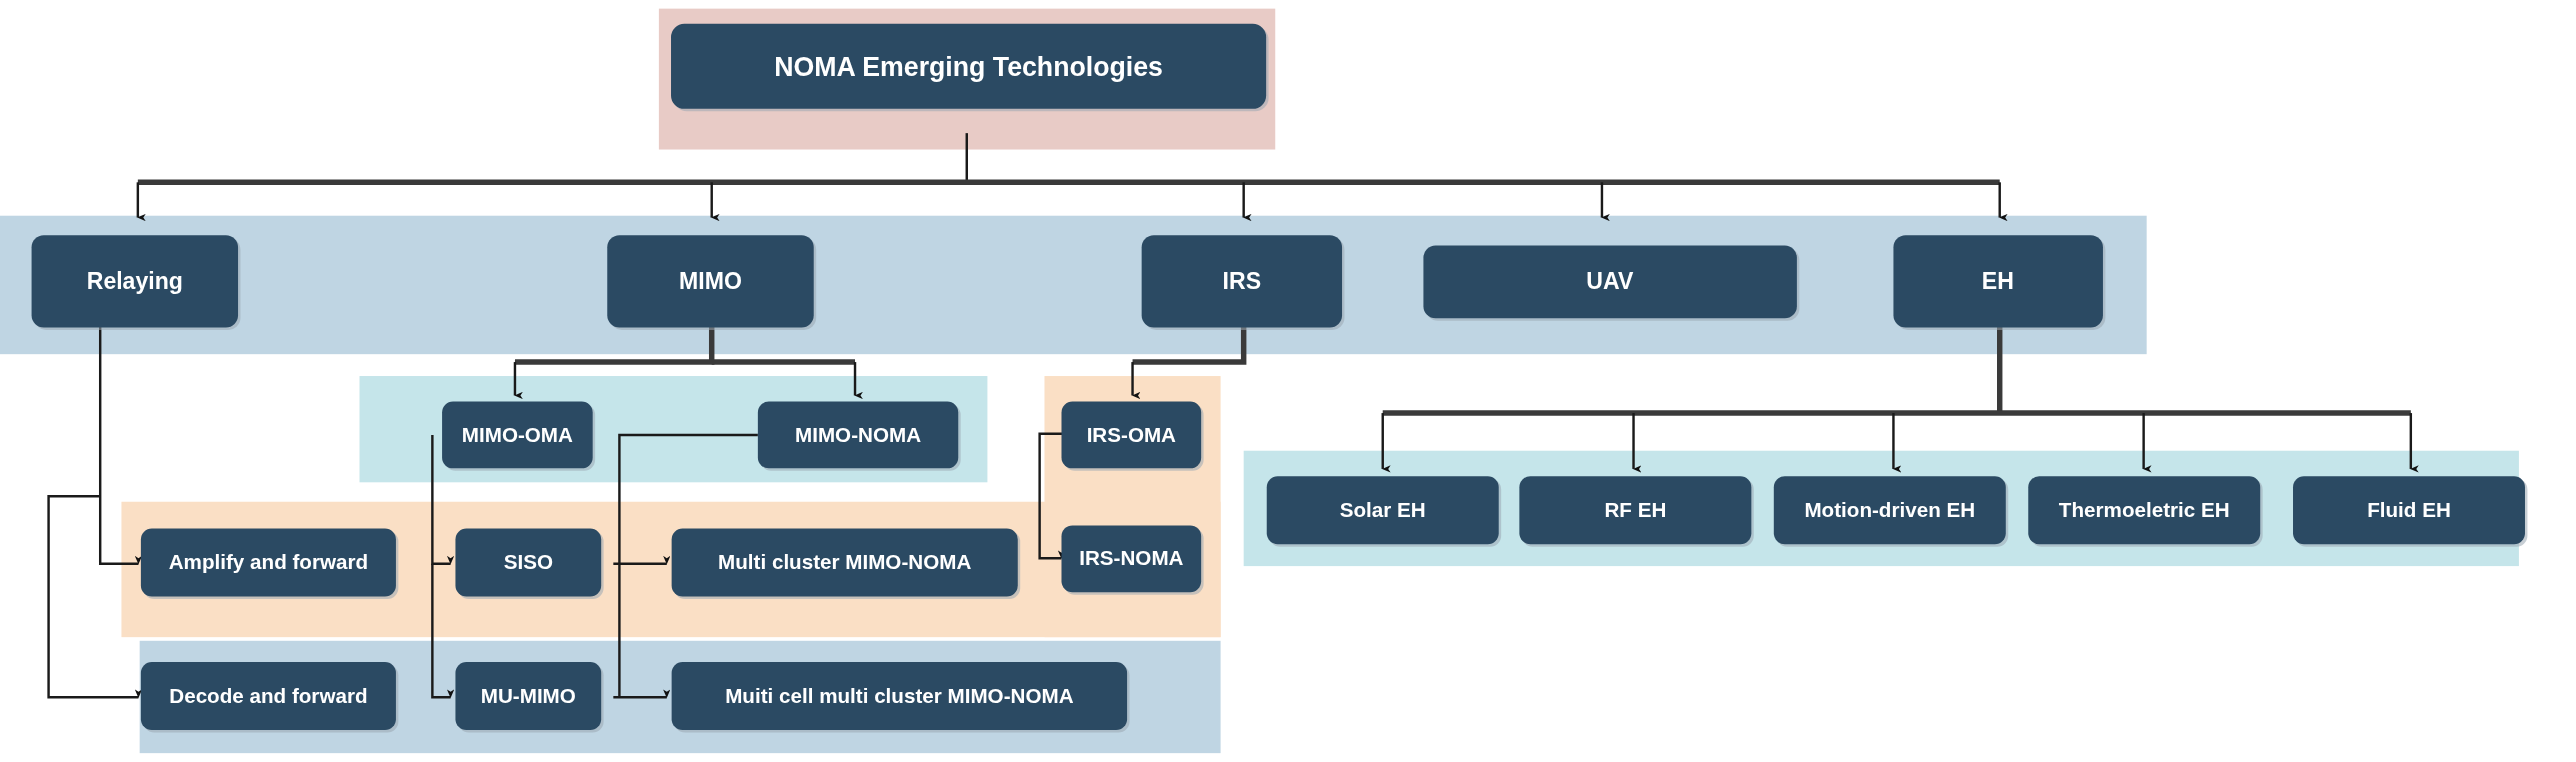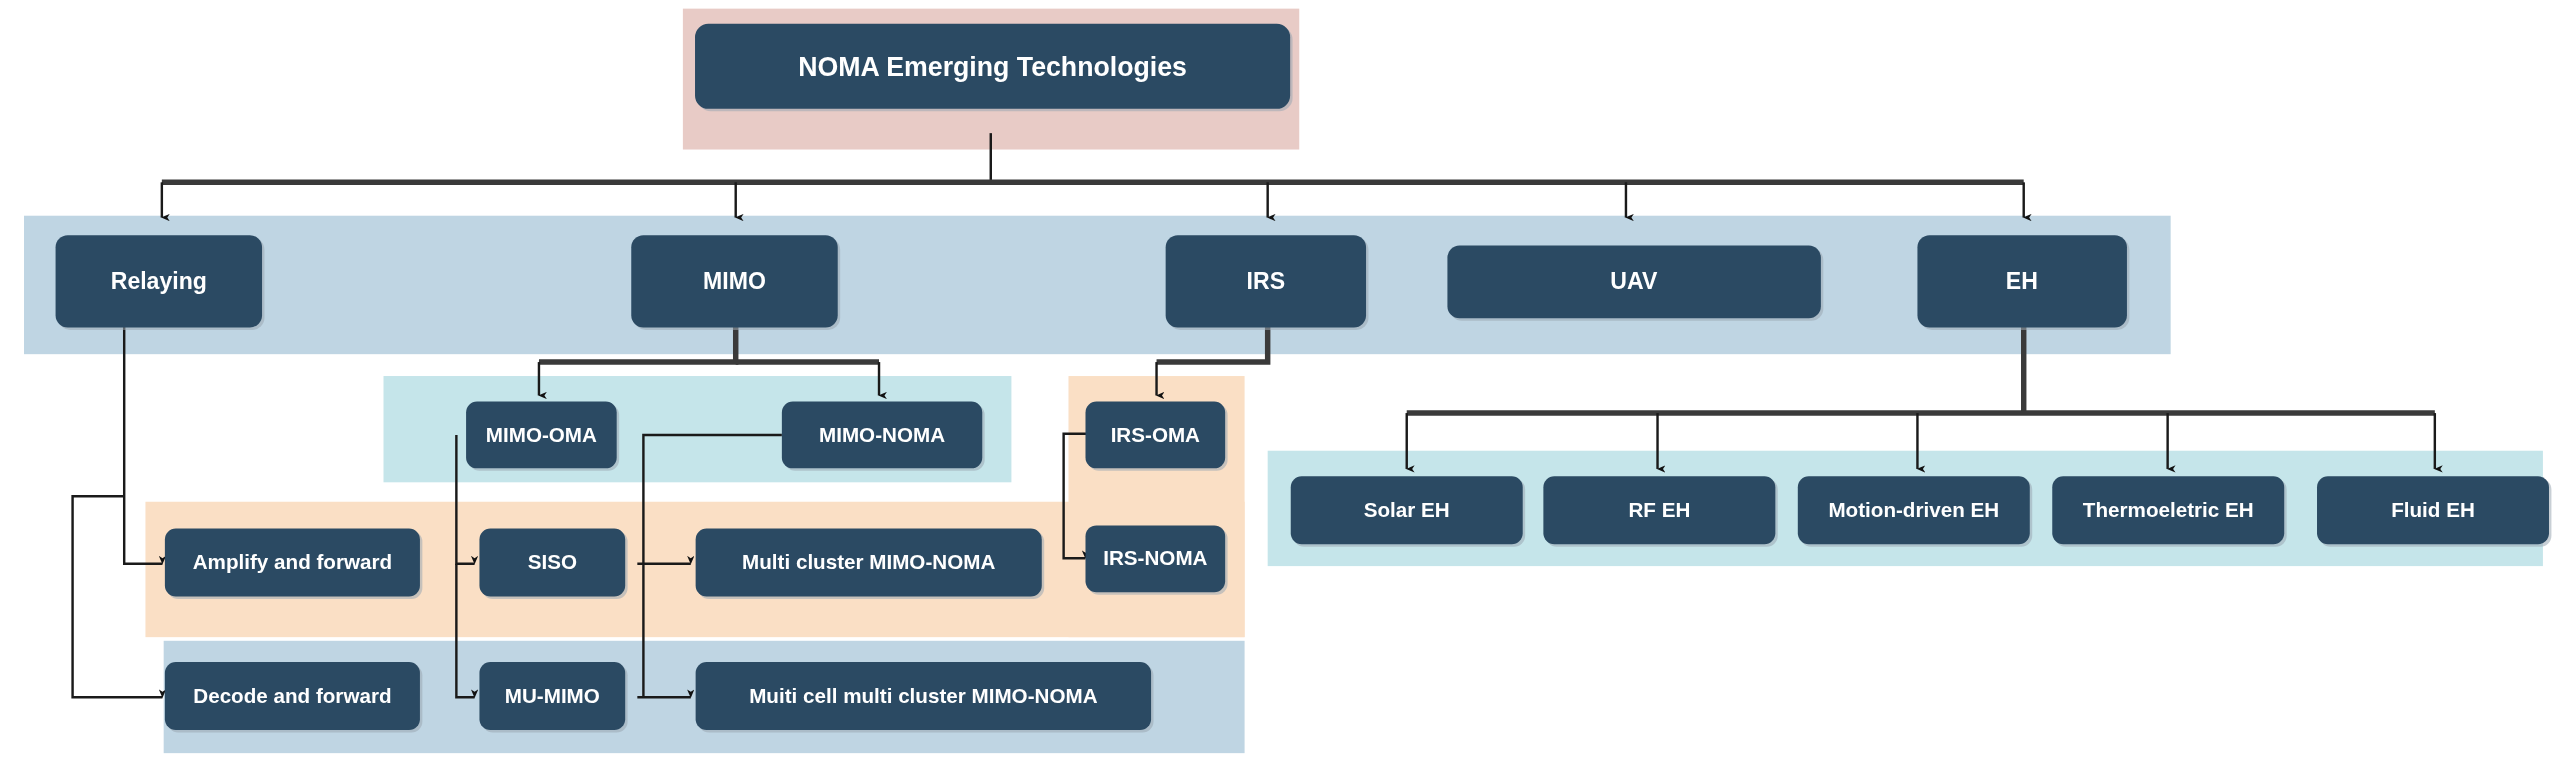--- a/index.html
+++ b/index.html
@@ -10,21 +10,20 @@
   body {
     width: 2576px;
     height: 763px;
     font-family: "Liberation Sans", sans-serif;
     overflow: hidden;
   }
   #diagram-root {
     position: relative;
     width: 2104px;
     height: 763px;
-    margin-left: 24px;
   }
   svg#diagram-svg {
     display: block;
     width: 2576px;
     height: 763px;
   }
   .band { stroke: none; }
   .node-box {
     fill: #2b4a63;
     stroke: none;

